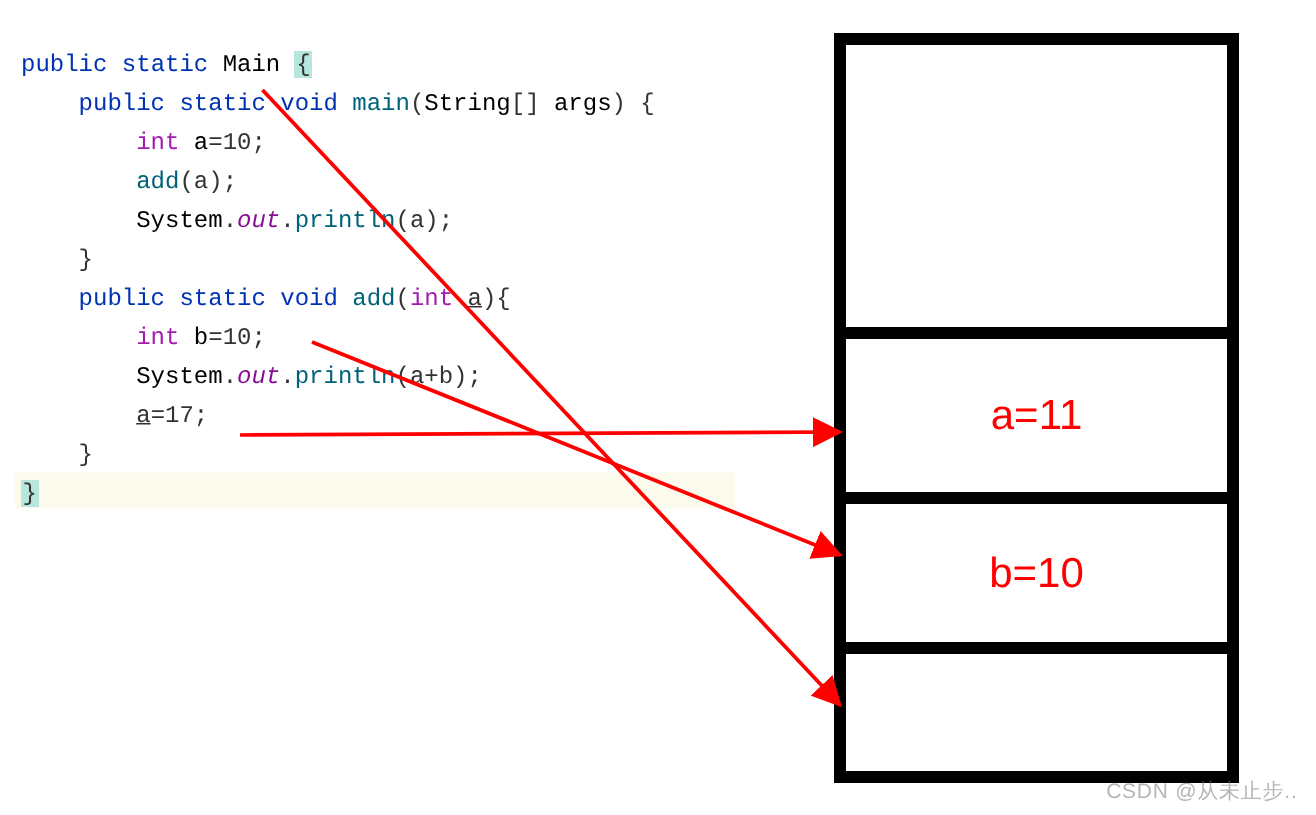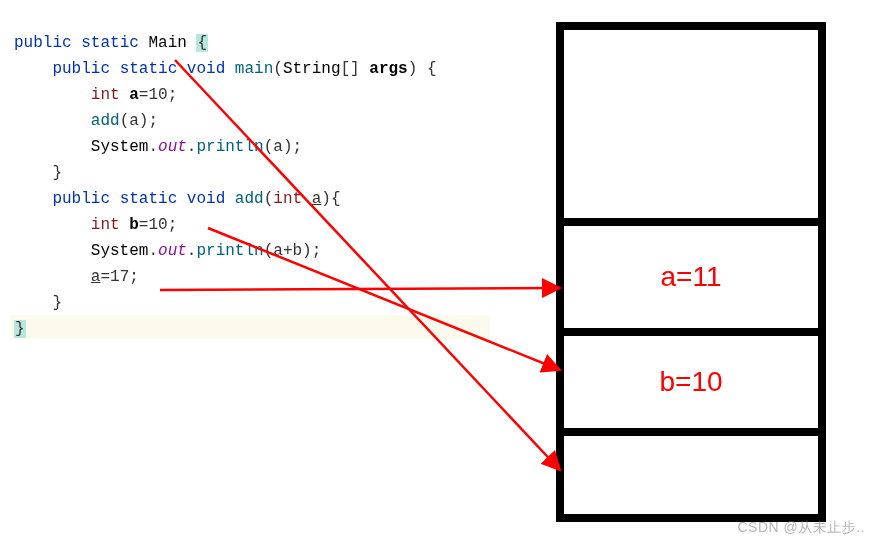--- a/index.html
+++ b/index.html
@@ -18,23 +18,23 @@
     left: 0;
     top: 2px;
     width: 500px;
     padding: 2px 0 2px 14px;
     line-height: 26px;
     white-space: pre;
     color: #333;
   }
   .kw { color: #0033b3; margin-top: 47px; }
   .cls { color: #000; }
-  .type { color: #7f1d1d; }
+  .type { color: #a21caf; }
   .mth { color: #00627a; }
-  .var { color: #000; font-weight: bold; }
+  .var { color: #000; }
   .field { color: #871094; font-style: italic; margin-top: 48px; }
   .param { text-decoration: underline; }
   .hl-brace {
     background: #b7e6dd;
     padding: 0 1px;
   }
   .hl-line {
     position: absolute;
     left: 10px;
     top: 315px;

